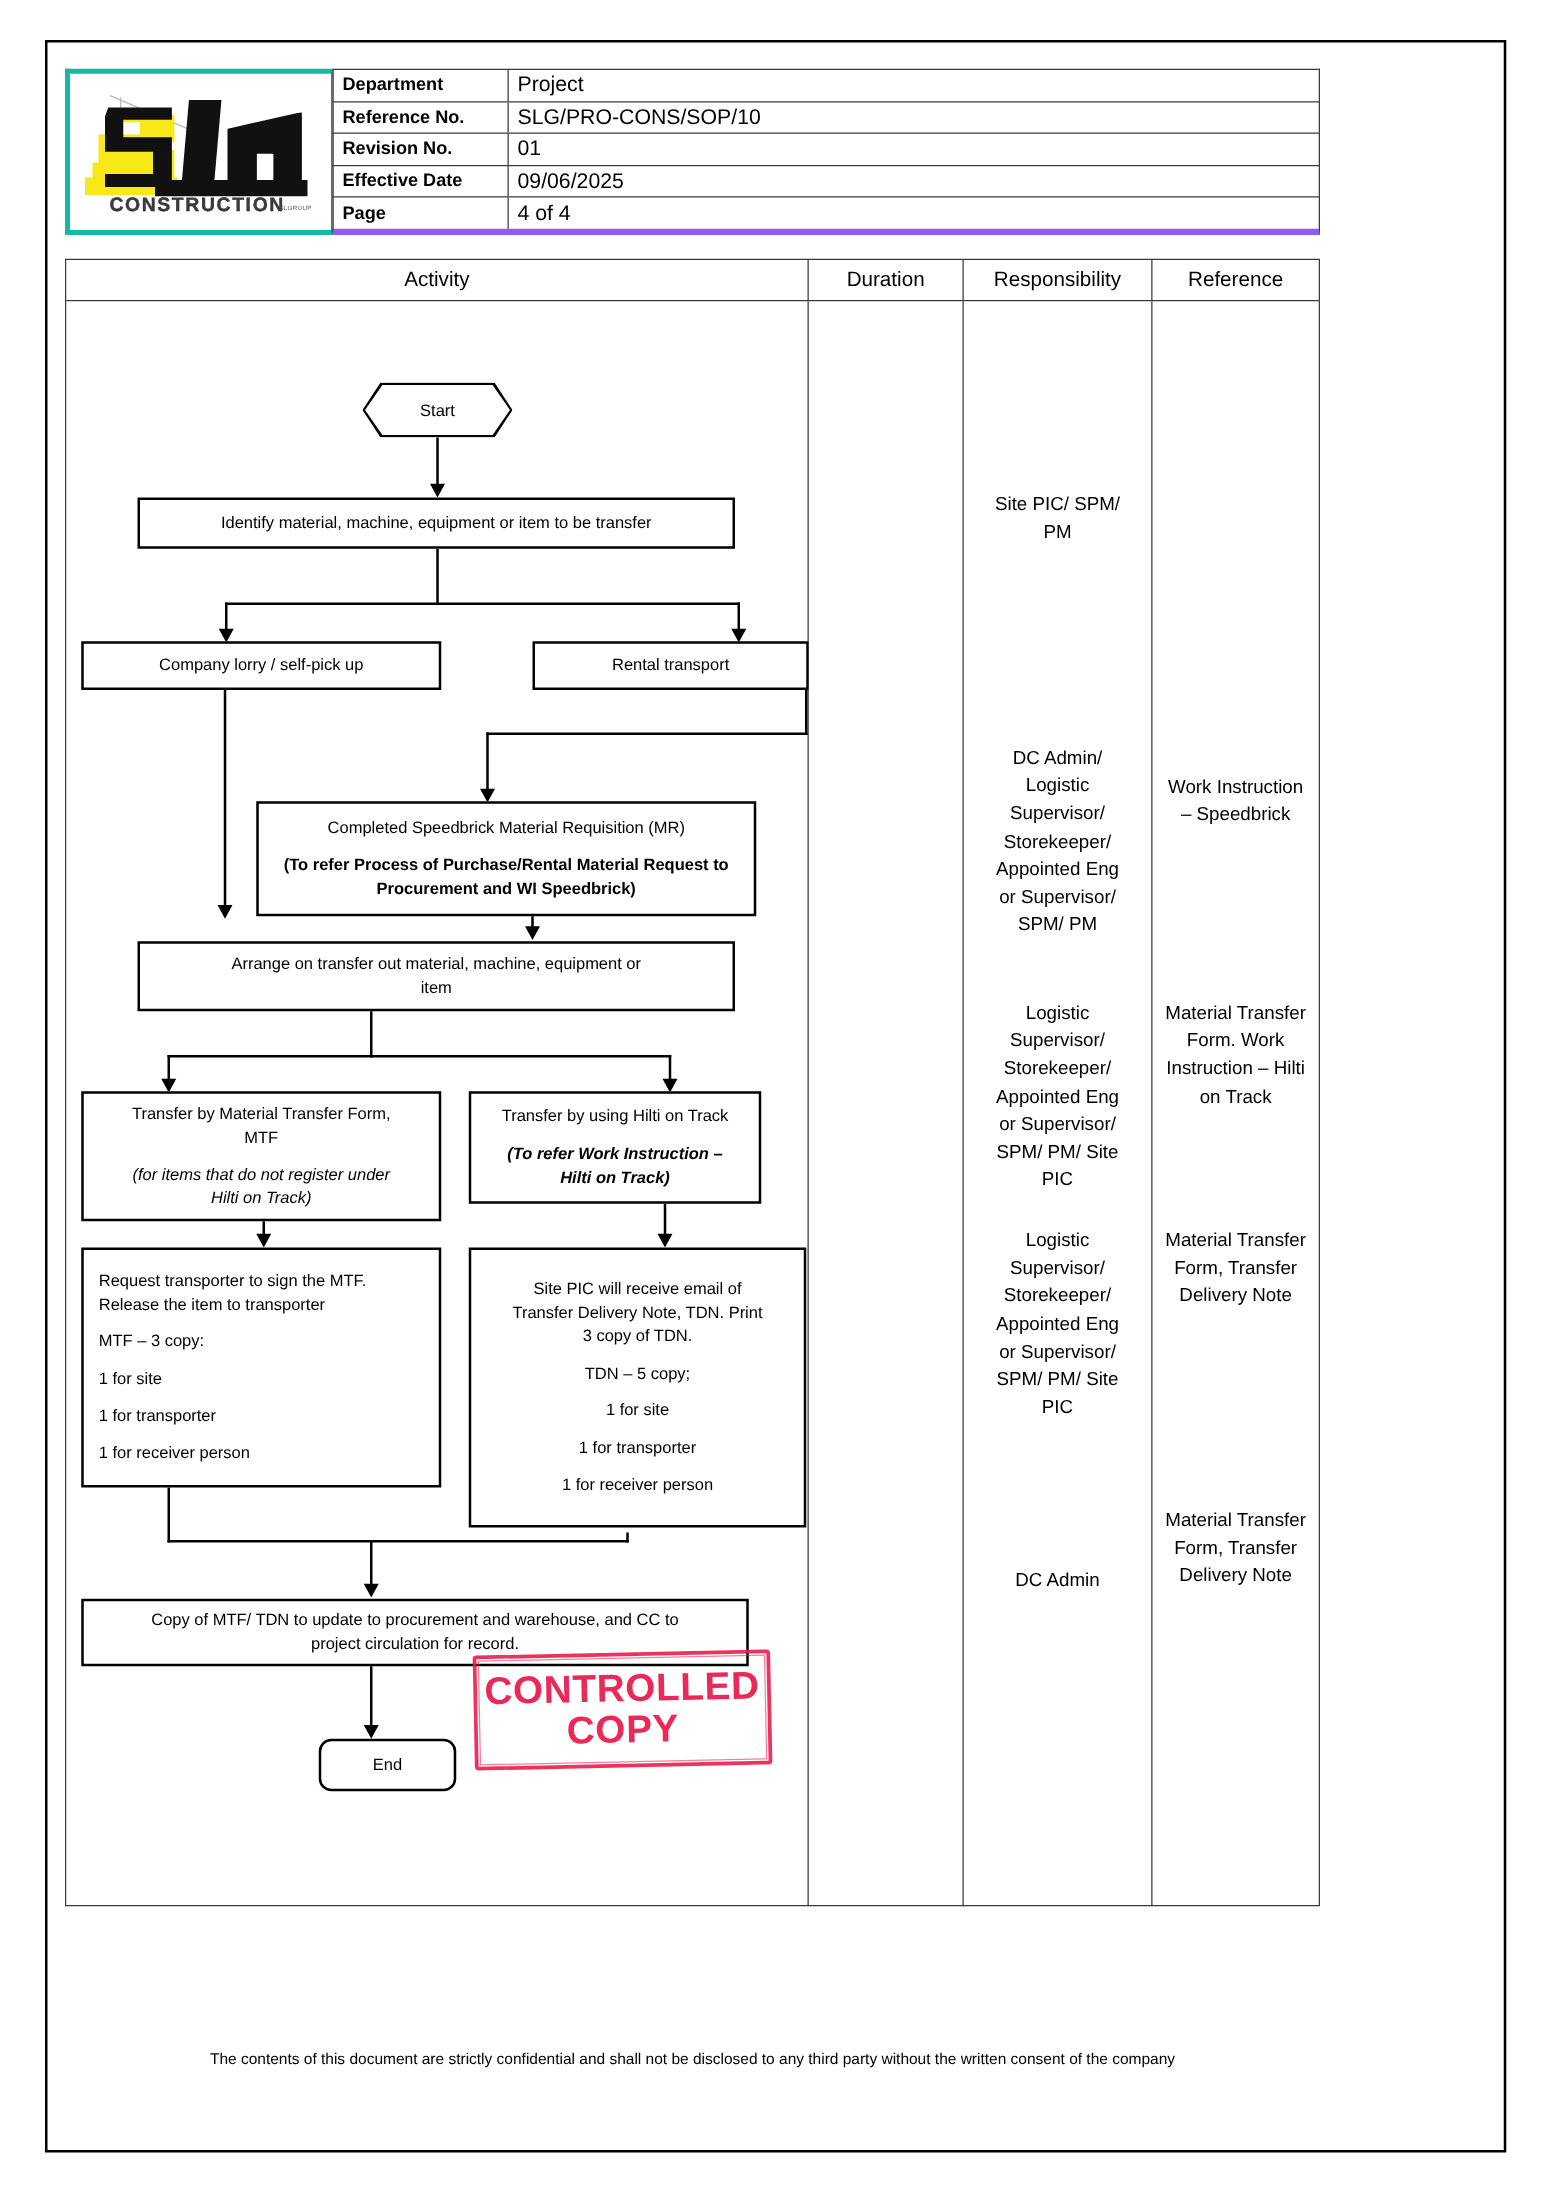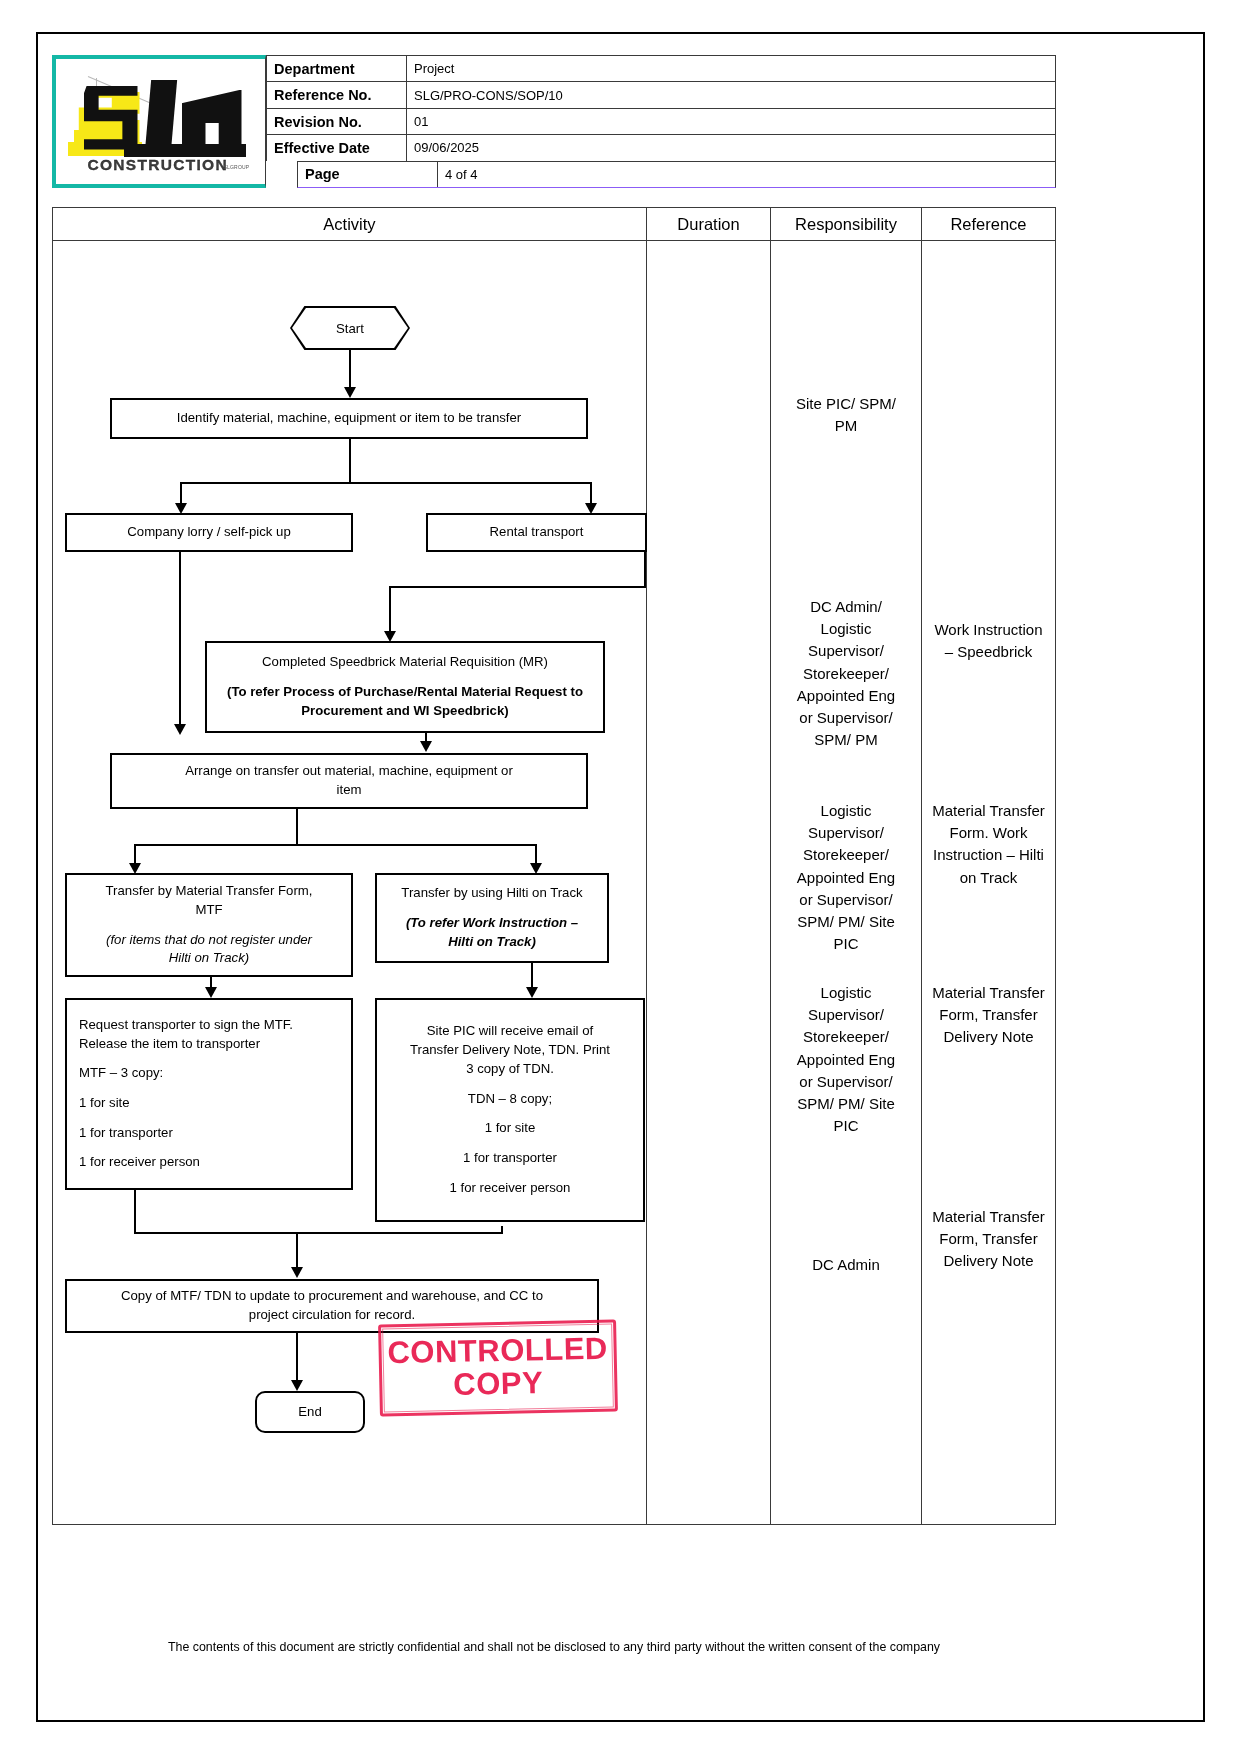--- a/index.html
+++ b/index.html
@@ -55,32 +55,32 @@
   .meta-table {
     flex: 1;
     display: flex; flex-direction: column;
   }
   .meta-row {
     flex: 1;
     display: flex;
     border: 1px solid #3a3a3a;
     border-bottom: none;
   }
-  .meta-row:last-child { border-bottom: 1px solid #8b5cf6; margin-left: 31px; }
+  .meta-row:last-child { border-bottom: 5px solid #8b5cf6; }
   .meta-label {
     width: 140px;
     border-right: 1px solid #3a3a3a;
     font-weight: bold;
     font-size: 14.5px;
     display: flex; align-items: center;
     padding-left: 7px;
   }
   .meta-value {
     flex: 1;
-    font-size: 13px;
+    font-size: 17px;
     display: flex; align-items: center;
     padding-left: 7px;
   }
 
   
   .logo-art { position: relative; width: 190px; height: 112px; }
   .lg-yellow {
     position: absolute; left: 8px; top: 26px;
     width: 66px; height: 62px;
     background: #f7e817;
@@ -421,21 +421,21 @@
           <span class="ln">1 for transporter</span>
           <span class="gap"></span>
           <span class="ln">1 for receiver person</span>
         </div>
 
         <div class="node left-align" style="left:322px; top:757px; width:270px; height:224px;text-align:center;">
           <span class="ln">Site PIC will receive email of</span>
           <span class="ln">Transfer Delivery Note, TDN.  Print</span>
           <span class="ln">3 copy of TDN.</span>
           <span class="gap"></span>
-          <span class="ln">TDN – 8 copy;</span>
+          <span class="ln">TDN – 5 copy;</span>
           <span class="gap"></span>
           <span class="ln">1 for site</span>
           <span class="gap"></span>
           <span class="ln">1 for transporter</span>
           <span class="gap"></span>
           <span class="ln">1 for receiver person</span>
         </div>
 
         <div class="ln-v" style="left:81px; top:949px; height:44px;"></div>
         <div class="ln-v" style="left:448px; top:985px; height:8px;"></div>

